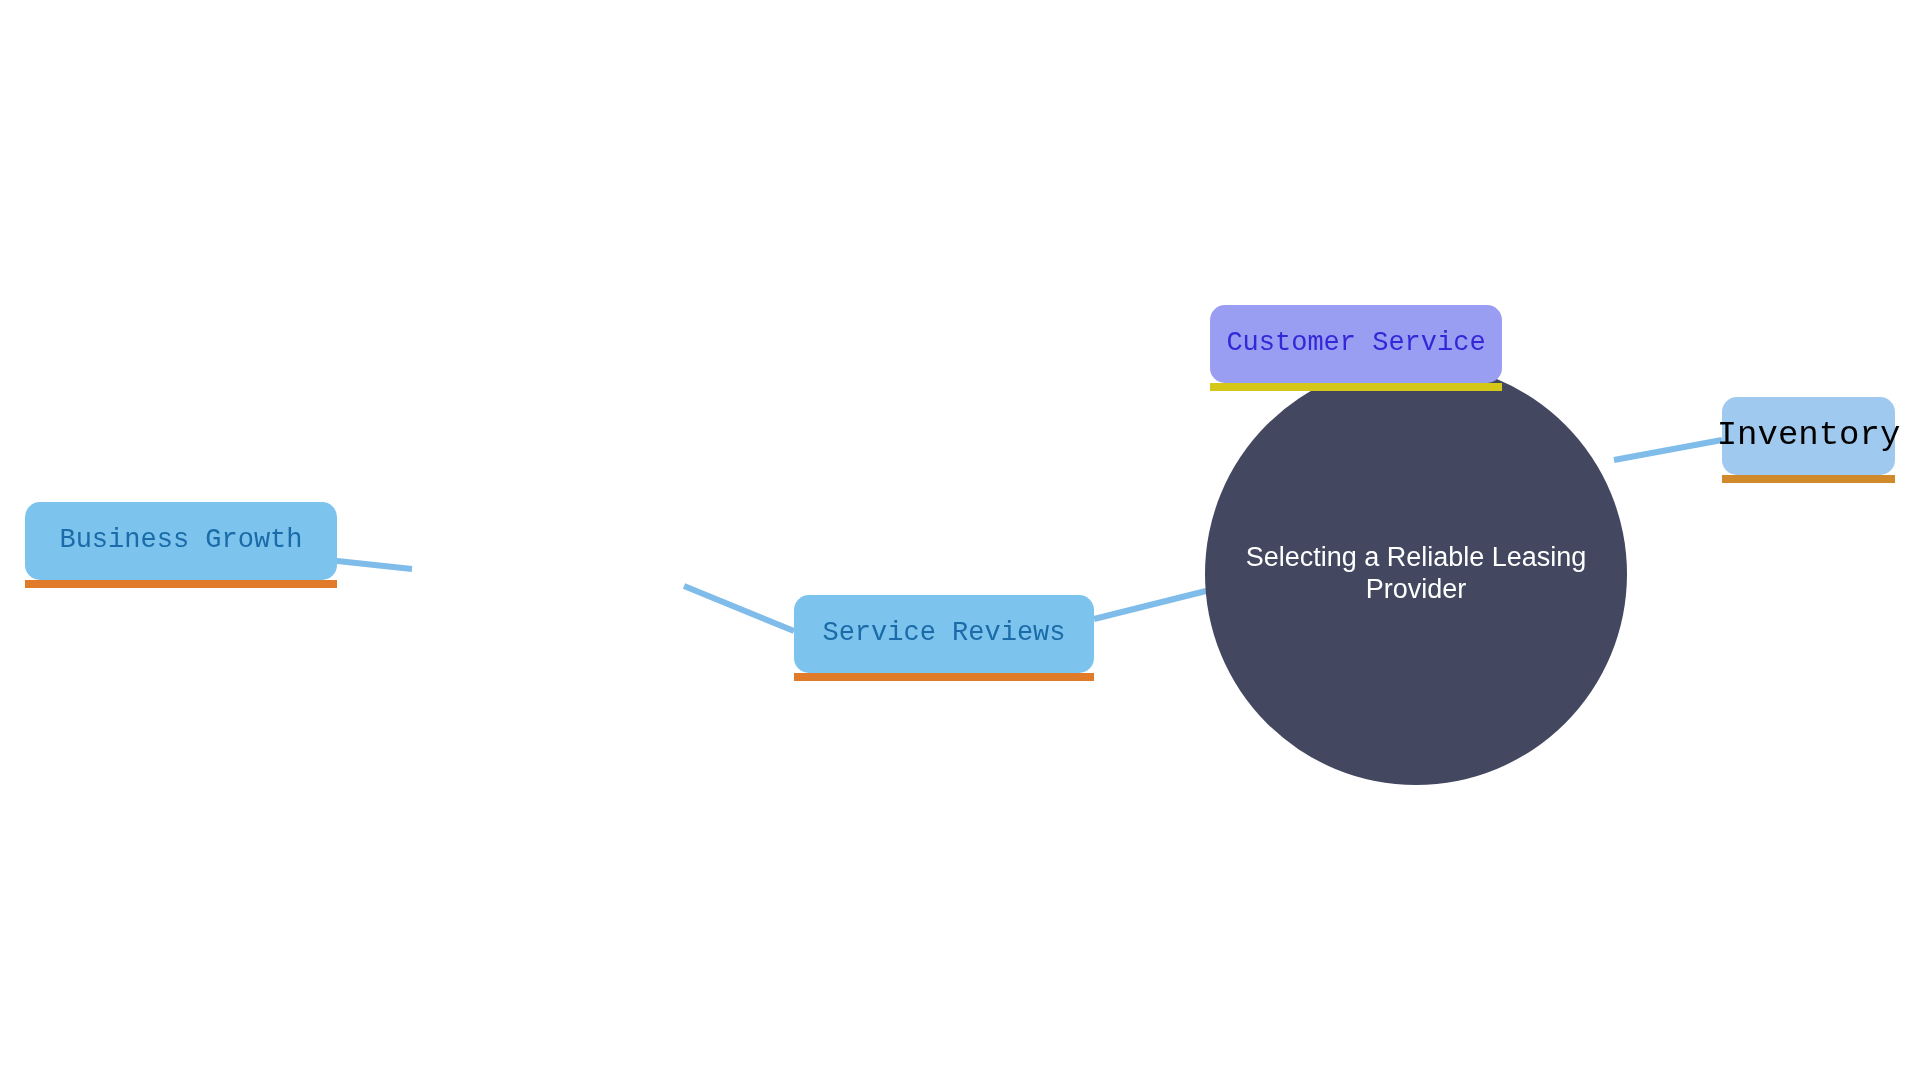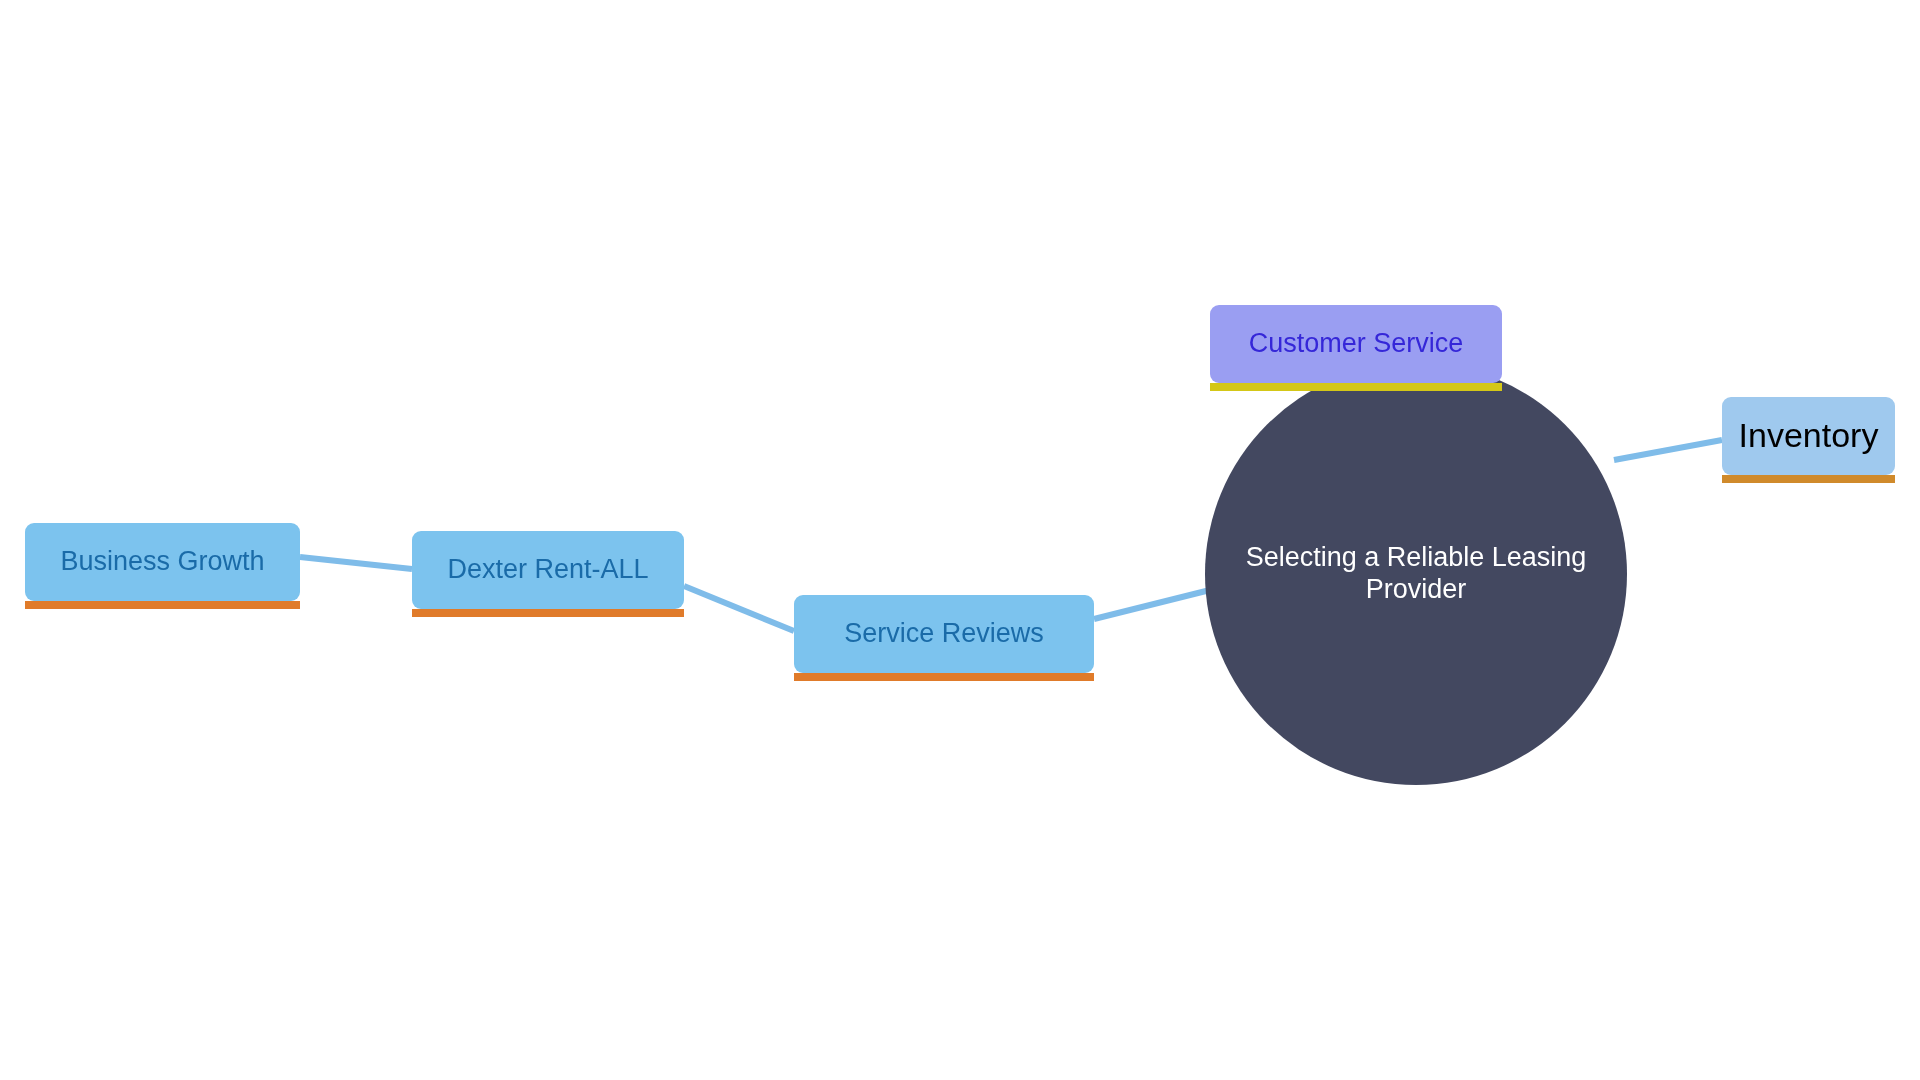--- a/index.html
+++ b/index.html
@@ -31,22 +31,23 @@
     z-index: 1;
   }
 
   .node {
     position: absolute;
     z-index: 3;
     box-sizing: border-box;
     display: flex;
     align-items: center;
     justify-content: center;
-    border-radius: 9px;
+    border-radius: 15px;
     white-space: nowrap;
+    font-family: Liberation Mono, monospace;
   }
 
   .node-label {
     line-height: 1.16;
     text-align: center;
     pointer-events: none;
   }
 
   .node-underline {
     position: absolute;
@@ -86,29 +87,25 @@
         <line x1="684" y1="586" x2="794" y2="631" stroke="#7fbce9" stroke-width="6" stroke-linecap="butt"></line>
         <line x1="1094" y1="619" x2="1218" y2="588" stroke="#7fbce9" stroke-width="6" stroke-linecap="butt"></line>
         <line x1="1614" y1="460" x2="1722" y2="440" stroke="#7fbce9" stroke-width="6" stroke-linecap="butt"></line>
       </g>
   </svg>
 
   <div class="root-node" id="root-node" style="left: 1205px; top: 363px; width: 422px; height: 422px; background: rgb(67, 72, 96);">
     <div class="root-label" style="color: rgb(255, 255, 255); font-size: 27px;">Selecting a Reliable Leasing Provider</div>
   </div>
 
-  <div class="node" id="node-business-growth" style="left: 25px; top: 502px; width: 275px; height: 78px; background: rgb(124, 195, 238); margin-top: 21px;">
+  <div class="node" id="node-business-growth" style="left: 25px; top: 502px; width: 312px; height: 78px; background: rgb(124, 195, 238);">
     <span class="node-label" style="color: rgb(26, 107, 168); font-size: 27px;">Business Growth</span>
     <span class="node-underline" style="background: rgb(224, 123, 42);"></span>
   </div>
 
-  <div class="node" id="node-dexter-rent-all" style="left: 412px; top: 531px; width: 272px; height: 78px; background: rgb(124, 195, 238);">
-    <span class="node-label" style="color: rgb(26, 107, 168); font-size: 27px;">Dexter Rent-ALL</span>
-    <span class="node-underline" style="background: rgb(224, 123, 42);"></span>
-  </div>
 
   <div class="node" id="node-customer-reviews" style="left: 794px; top: 595px; width: 300px; height: 78px; background: rgb(124, 195, 238);">
     <span class="node-label" style="color: rgb(26, 107, 168); font-size: 27px;">Service Reviews</span>
     <span class="node-underline" style="background: rgb(224, 123, 42);"></span>
   </div>
 
   <div class="node" id="node-customer-service" style="left: 1210px; top: 305px; width: 292px; height: 78px; background: rgb(154, 158, 242);">
     <span class="node-label" style="color: rgb(53, 39, 216); font-size: 27px;">Customer Service</span>
     <span class="node-underline" style="background: rgb(212, 199, 23);"></span>
   </div>

